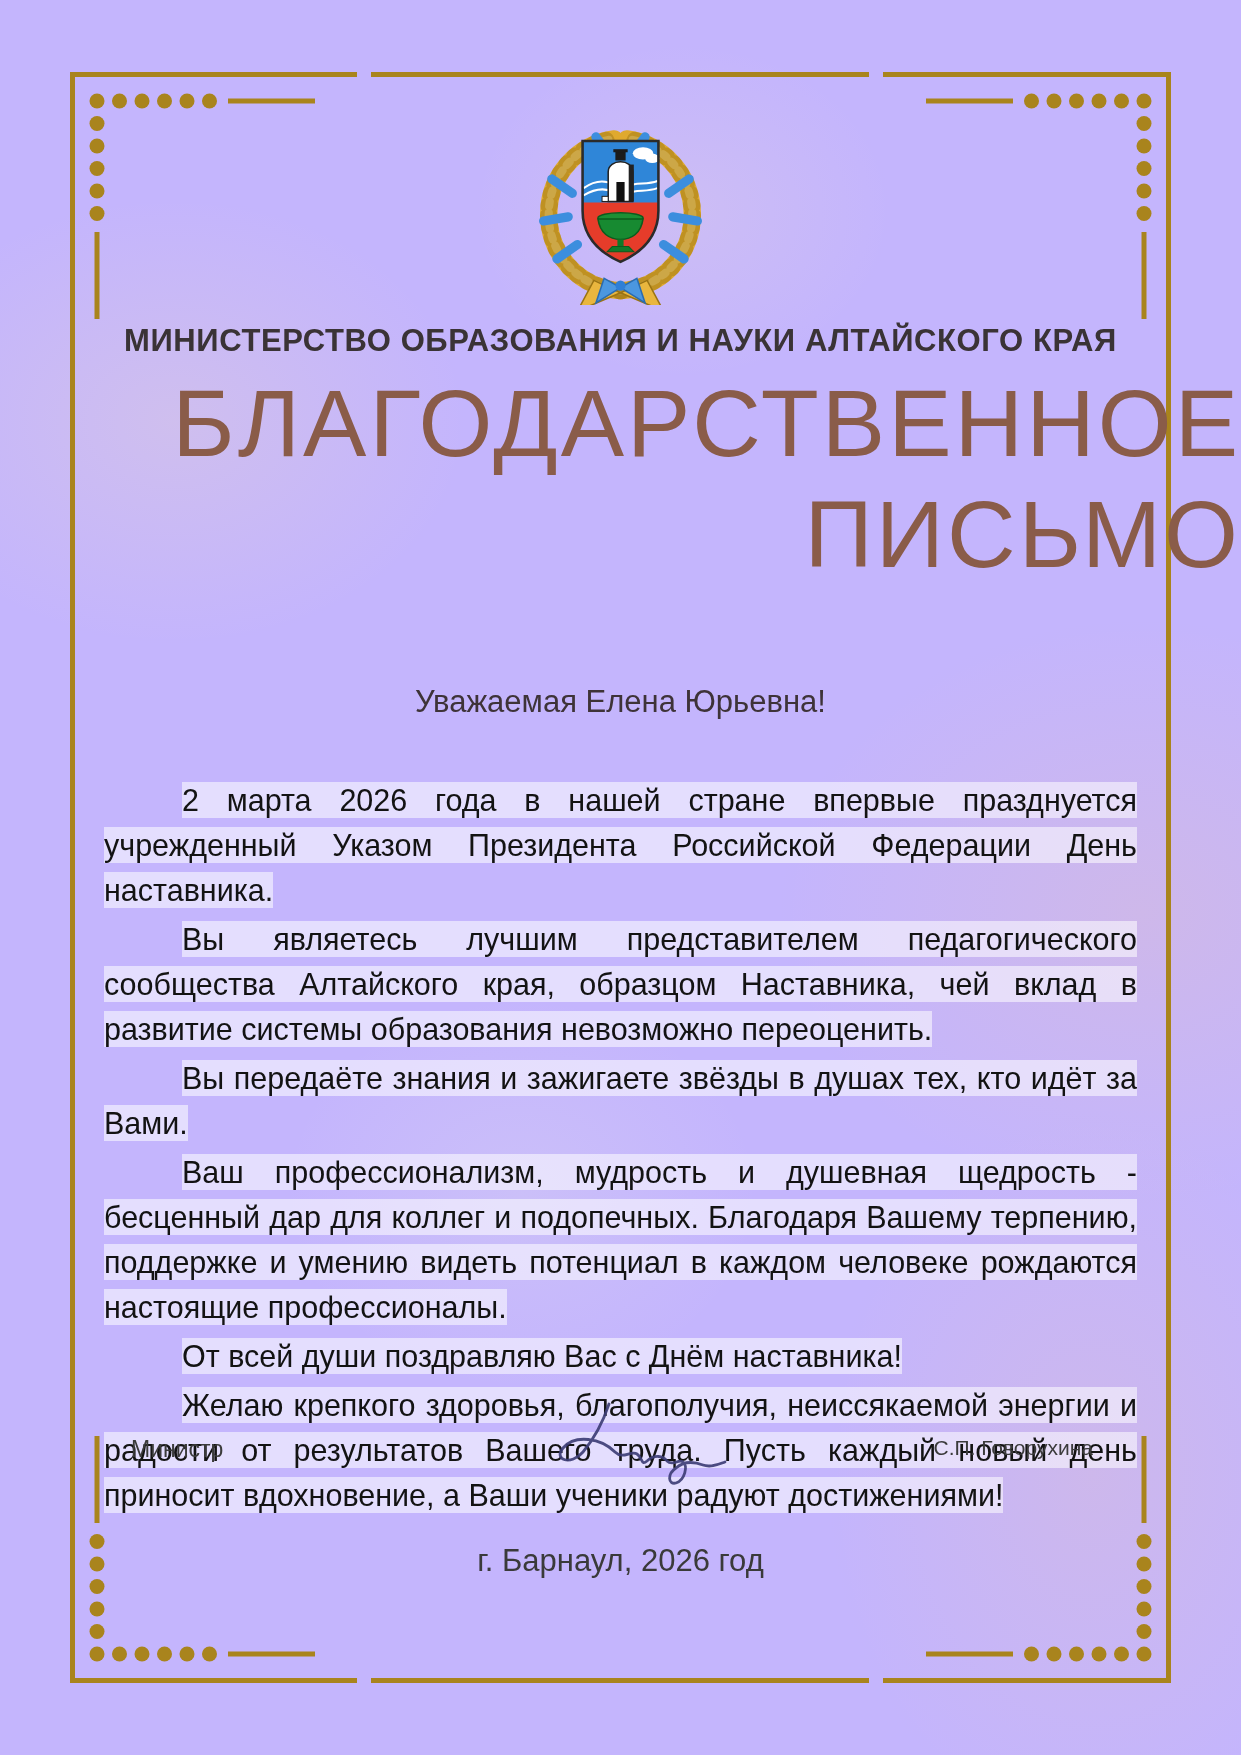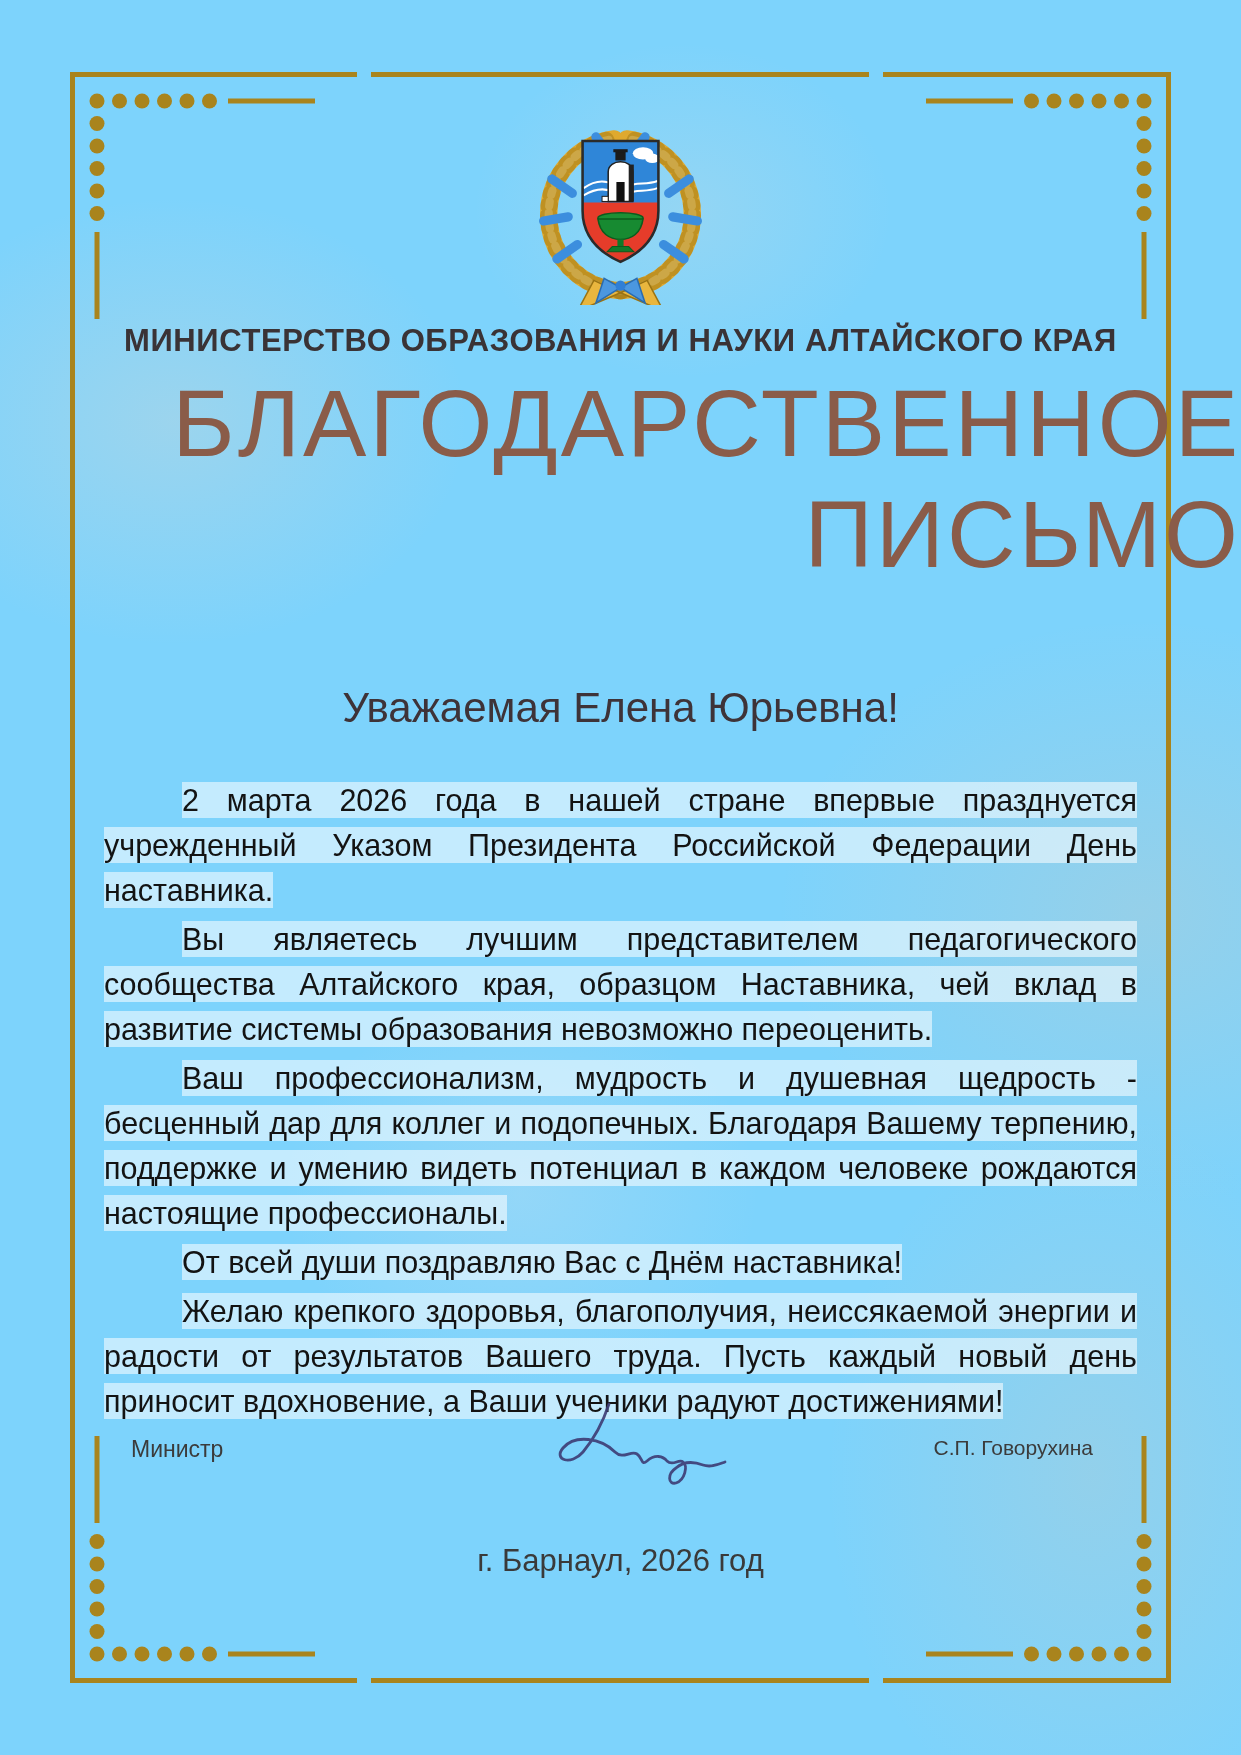--- a/index.html
+++ b/index.html
@@ -1,20 +1,20 @@
 <!DOCTYPE html>
 <html lang="ru"><head>
 <meta charset="utf-8">
 <style>
   html,body { margin:0; padding:0; }
   body { width:1241px; height:1755px; font-family:"Liberation Sans", sans-serif; }
 
   .page {
     position:relative; width:1241px; height:1755px;
-    background:#7dd3fc; overflow:hidden;
+    background:#c4b5fd; overflow:hidden;
   }
   .texture {
     position:absolute; inset:0; pointer-events:none;
     background:
       radial-gradient(ellipse 420px 320px at 14% 24%, rgba(236,216,200,.28), transparent 70%),
       radial-gradient(ellipse 520px 420px at 92% 52%, rgba(246,196,158,.20), transparent 70%),
       radial-gradient(ellipse 380px 520px at 88% 84%, rgba(246,196,158,.18), transparent 70%),
       radial-gradient(ellipse 340px 280px at 42% 68%, rgba(228,228,234,.22), transparent 70%),
       radial-gradient(ellipse 300px 240px at 55% 12%, rgba(240,224,210,.20), transparent 70%);
   }
@@ -27,21 +27,21 @@
     text-align:center; font-size:31px; font-weight:bold;
     letter-spacing:.6px; color:#3a3336;
   }
   .title {
     position:absolute; top:368px; left:0; width:100%;
     text-align:right; color:#8a5c49;
     font-size:95px; line-height:1.17; letter-spacing:3px; font-weight:400;
   }
   .salutation {
     position:absolute; top:684px; left:0; width:100%;
-    text-align:center; font-size:42px; color:#3e3338;
+    text-align:center; font-size:31px; color:#3e3338;
   }
   .body-text {
     position:absolute; top:774px; left:100px; width:1041px;
     font-size:30.5px; line-height:45px; text-align:justify; color:#131313;
   }
   .body-text p { margin:4px; text-indent:78px; }
   .hl {
     background:rgba(255,255,255,.55);
     -webkit-box-decoration-break:clone; box-decoration-break:clone;
     padding:1px 0;
@@ -168,20 +168,21 @@
   <div class="title">
     <div>БЛАГОДАРСТВЕННОЕ</div>
     <div>ПИСЬМО</div>
   </div>
 
   <div class="salutation">Уважаемая Елена Юрьевна!</div>
 
   <div class="body-text">
     <p><span class="hl">2 марта 2026 года в нашей стране впервые празднуется учрежденный Указом Президента Российской Федерации День наставника.</span></p>
     <p><span class="hl">Вы являетесь лучшим представителем педагогического сообщества Алтайского края, образцом Наставника, чей вклад в развитие системы образования невозможно переоценить.</span></p>
+    <p><span class="hl">Вы передаёте знания и зажигаете звёзды в душах тех, кто идёт за Вами.</span></p>
     <p><span class="hl">Ваш профессионализм, мудрость и душевная щедрость - бесценный дар для коллег и подопечных. Благодаря Вашему терпению, поддержке и умению видеть потенциал в каждом человеке рождаются настоящие профессионалы.</span></p>
     <p><span class="hl">От всей души поздравляю Вас с Днём наставника!</span></p>
     <p><span class="hl">Желаю крепкого здоровья, благополучия, неиссякаемой энергии и радости от результатов Вашего труда. Пусть каждый новый день приносит вдохновение, а Ваши ученики радуют достижениями!</span></p>
   </div>
 
   <div class="sign-role">Министр</div>
 
   <svg class="sign-svg" width="215" height="95" viewBox="0 0 215 95">
     <path d="M96,6 C90,24 80,42 70,54 C58,68 40,62 50,50 C62,36 88,40 102,54
              C110,62 118,52 124,56 C130,60 128,68 134,63 C142,56 150,58 154,63

